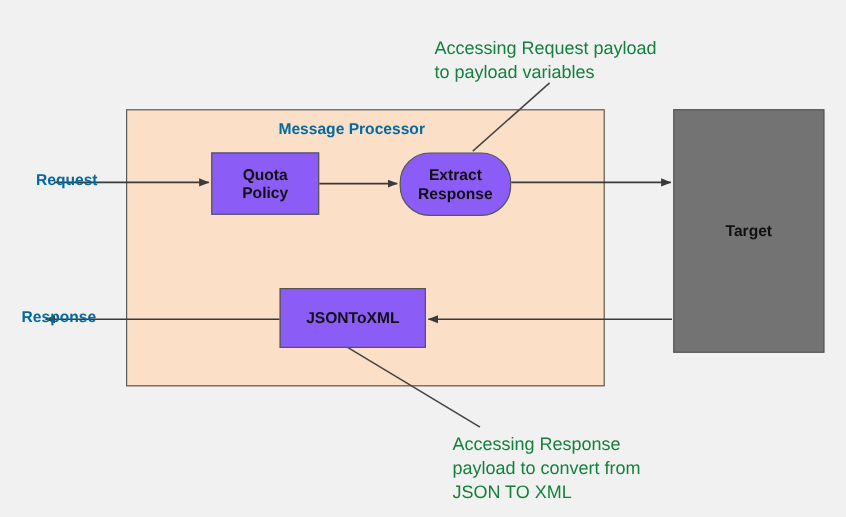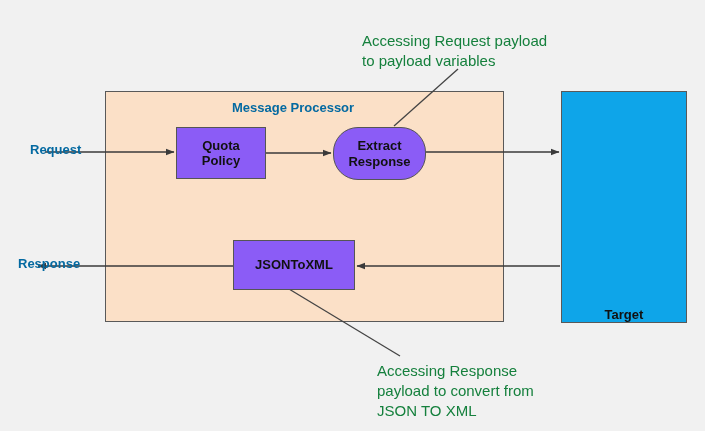--- a/index.html
+++ b/index.html
@@ -40,24 +40,23 @@
     top: 91px;
     width: 399px;
     height: 231px;
     background: #fbe0c7;
     border: 1.6px solid #595959;
   }
   .target-box {
     left: 561px;
     top: 91px;
     width: 126px;
-    height: 232px;
-    background: #0ea5e9;
+    height: 203px;
+    background: #737373;
     border: 1.6px solid #595959;
-    align-items: flex-end;
   }
   .policy-box {
     background: #8b5cf6;
     border: 1.6px solid #555555;
     font-weight: bold;
     font-size: 13px;
     color: #111;
   }
   .quota-box { left: 176px; top: 127px; width: 90px; height: 52px; }
   .extract-box { left: 333px; top: 127px; width: 93px; height: 53px; border-radius: 25px; }

